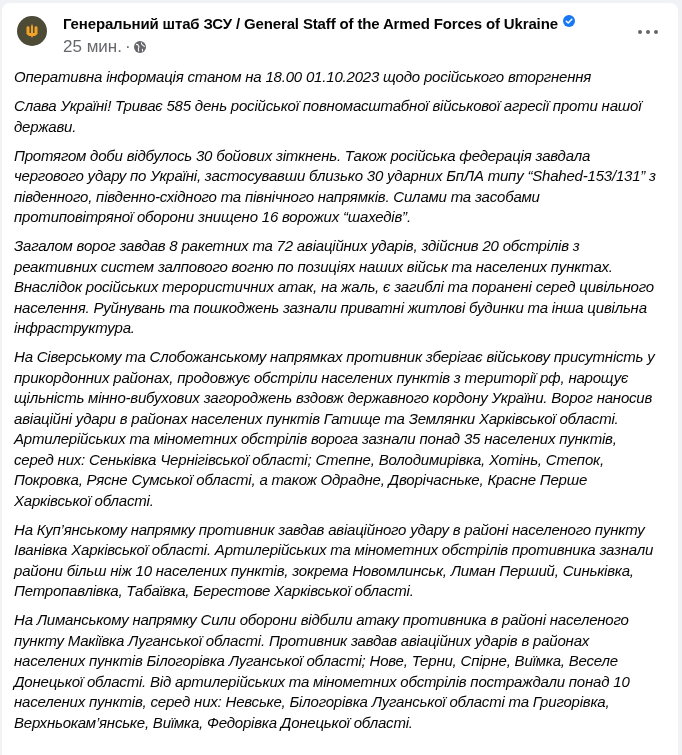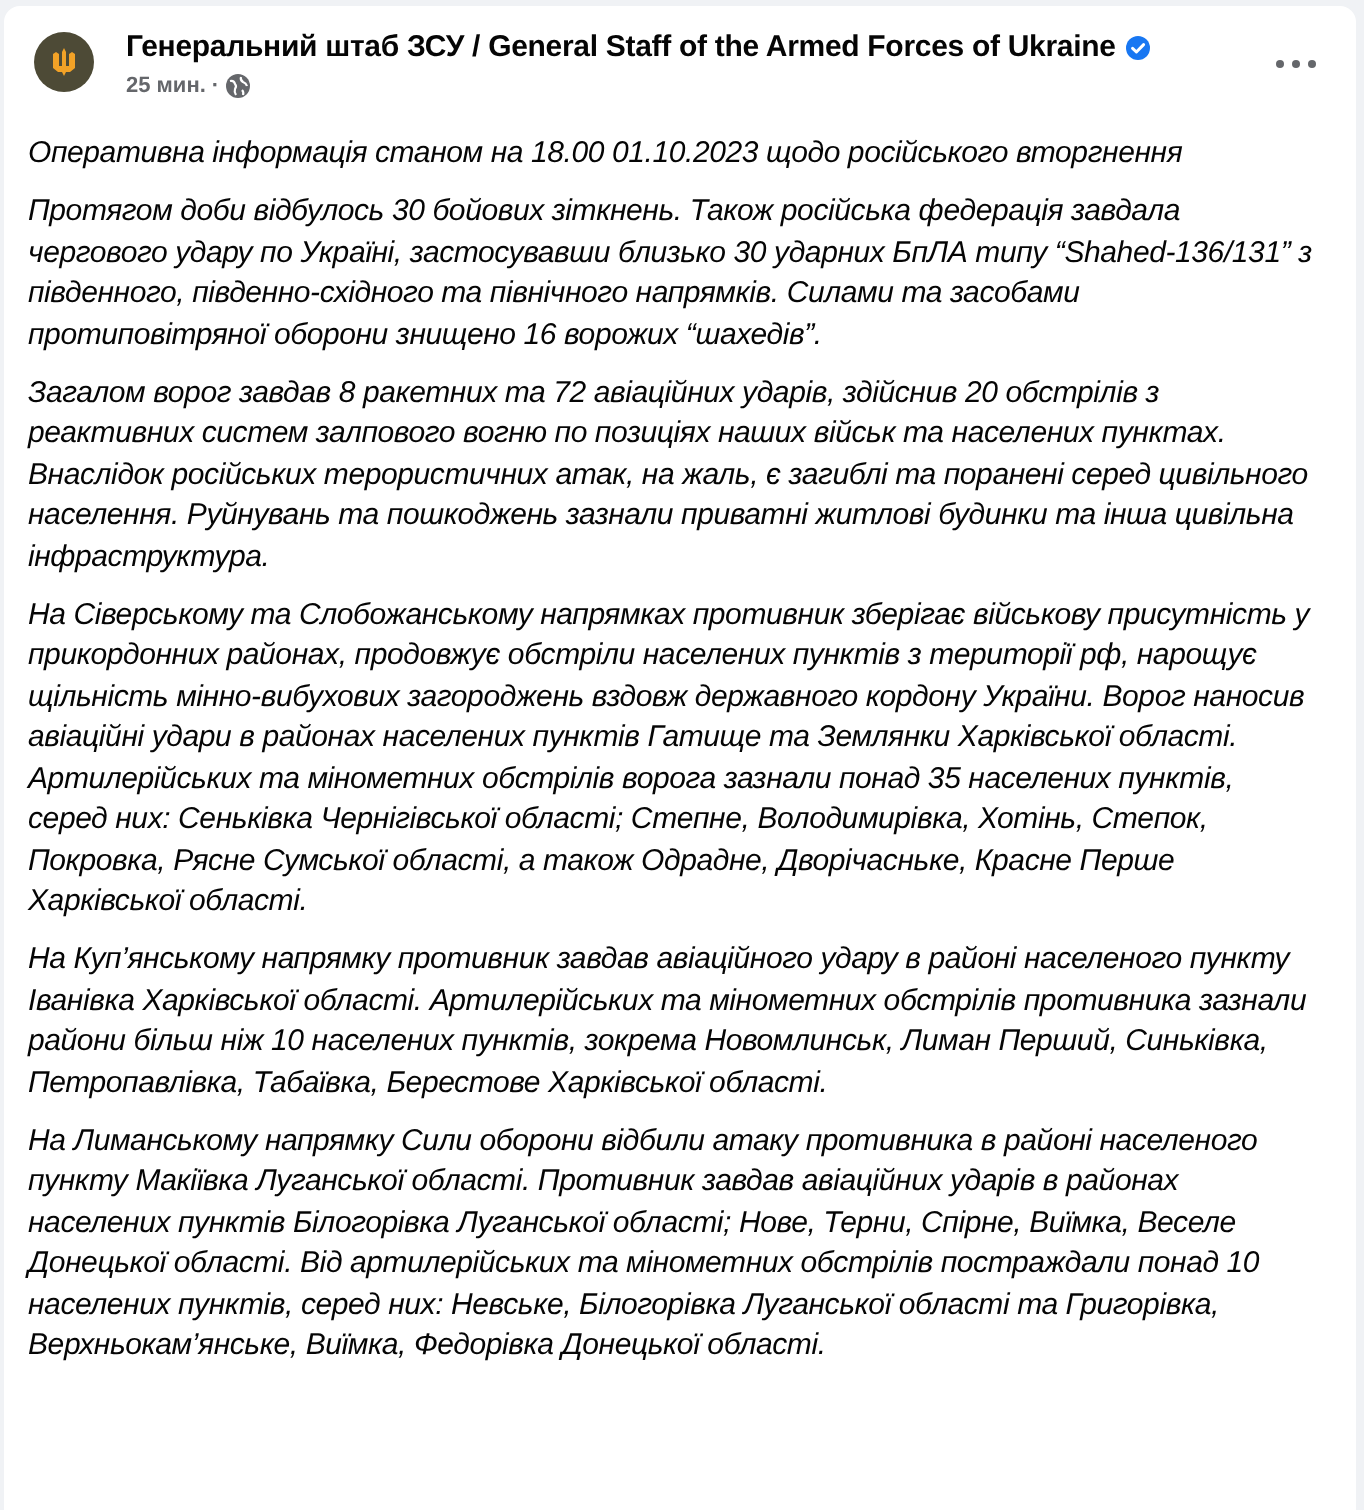--- a/index.html
+++ b/index.html
@@ -12,26 +12,26 @@
   .header { position: relative; height: 52px; }
   .avatar {
     position: absolute; left: 15px; top: 13px; width: 30px; height: 30px;
     border-radius: 50%; background: #4d4a36;
     display: flex; align-items: center; justify-content: center;
   }
   .avatar svg { width: 12px; height: 14px; }
   .author {
     position: absolute; left: 61px; top: 12px;
     font-size: 15px; font-weight: bold; color: #050505; letter-spacing: -0.15px;
-    white-space: nowrap; display: flex; align-items: center;
+    white-space: nowrap; display: flex; 
   }
   .verified { display: inline-block; width: 12px; height: 12px; margin-left: 5px; }
   .meta {
-    position: absolute; left: 61px; top: 34px; font-size: 11px; color: #65676b;
-    display: flex; align-items: flex-end; white-space: nowrap; font-weight: bold;
+    position: absolute; left: 61px; top: 34px; font-size: 17px; color: #65676b;
+    display: flex; align-items: center; white-space: nowrap;
   }
   .meta .dot { margin: 0 3px; }
   .globe { width: 12px; height: 12px; display: inline-block; }
   .more {
     position: absolute; right: 20px; top: 24px; width: 20px; height: 10px;
     display: flex; align-items: center; justify-content: space-between;
     cursor: pointer;
   }
   .more span { width: 4px; height: 4px; border-radius: 50%; background: #65676b; display: block; }
   .body { padding: 12px 18px 0 12px; font-size: 15px; line-height: 20.5px; color: #050505; letter-spacing: -0.2px; }
@@ -64,19 +64,20 @@
     </div>
     <div class="more">
       <span></span>
       <span></span>
       <span></span>
     </div>
   </div>
 
   <div class="body">
     <p>Оперативна інформація станом на 18.00 01.10.2023 щодо російського вторгнення</p>
-    <p>Протягом доби відбулось 30 бойових зіткнень. Також російська федерація завдала чергового удару по Україні, застосувавши близько 30 ударних БпЛА типу “Shahed-136/131” з південного, південно-східного та північного напрямків. Силами та засобами протиповітряної оборони знищено 16 ворожих “шахедів”.</p>
+    <p>Слава Україні! Триває 585 день російської повномасштабної військової агресії проти нашої держави.</p>
+    <p>Протягом доби відбулось 30 бойових зіткнень. Також російська федерація завдала чергового удару по Україні, застосувавши близько 30 ударних БпЛА типу “Shahed-153/131” з південного, південно-східного та північного напрямків. Силами та засобами протиповітряної оборони знищено 16 ворожих “шахедів”.</p>
     <p>Загалом ворог завдав 8 ракетних та 72 авіаційних ударів, здійснив 20 обстрілів з реактивних систем залпового вогню по позиціях наших військ та населених пунктах. Внаслідок російських терористичних атак, на жаль, є загиблі та поранені серед цивільного населення. Руйнувань та пошкоджень зазнали приватні житлові будинки та інша цивільна інфраструктура.</p>
     <p>На Сіверському та Слобожанському напрямках противник зберігає військову присутність у прикордонних районах, продовжує обстріли населених пунктів з території рф, нарощує щільність мінно-вибухових загороджень вздовж державного кордону України. Ворог наносив авіаційні удари в районах населених пунктів Гатище та Землянки Харківської області. Артилерійських та мінометних обстрілів ворога зазнали понад 35 населених пунктів, серед них: Сеньківка Чернігівської області; Степне, Володимирівка, Хотінь, Степок, Покровка, Рясне Сумської області, а також Одрадне, Дворічаснькe, Красне Перше Харківської області.</p>
     <p>На Куп’янському напрямку противник завдав авіаційного удару в районі населеного пункту Іванівка Харківської області. Артилерійських та мінометних обстрілів противника зазнали райони більш ніж 10 населених пунктів, зокрема Новомлинськ, Лиман Перший, Синьківка, Петропавлівка, Табаївка, Берестове Харківської області.</p>
     <p>На Лиманському напрямку Сили оборони відбили атаку противника в районі населеного пункту Макіївка Луганської області. Противник завдав авіаційних ударів в районах населених пунктів Білогорівка Луганської області; Нове, Терни, Спірне, Виїмка, Веселе Донецької області. Від артилерійських та мінометних обстрілів постраждали понад 10 населених пунктів, серед них: Невське, Білогорівка Луганської області та Григорівка, Верхньокам’янське, Виїмка, Федорівка Донецької області.</p>
   </div>
 </div>
 
 </body></html>

